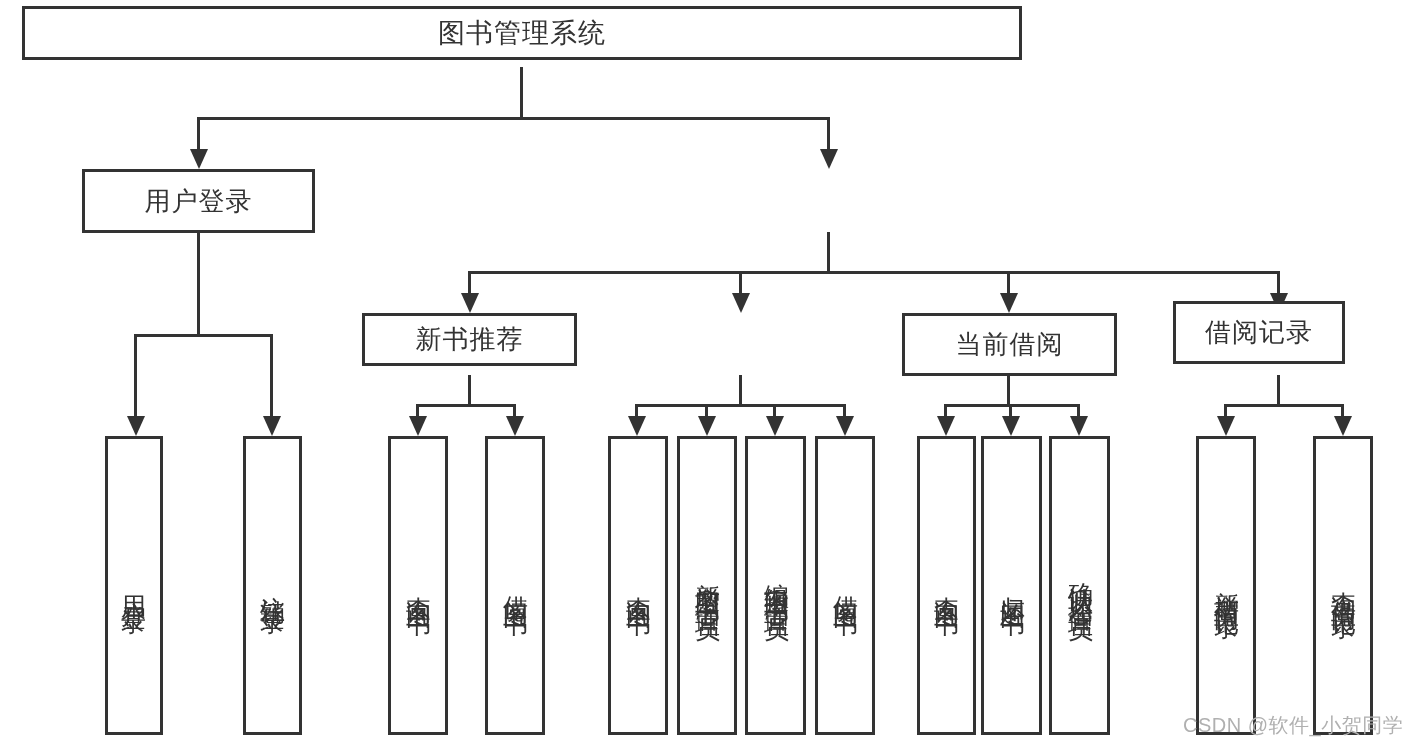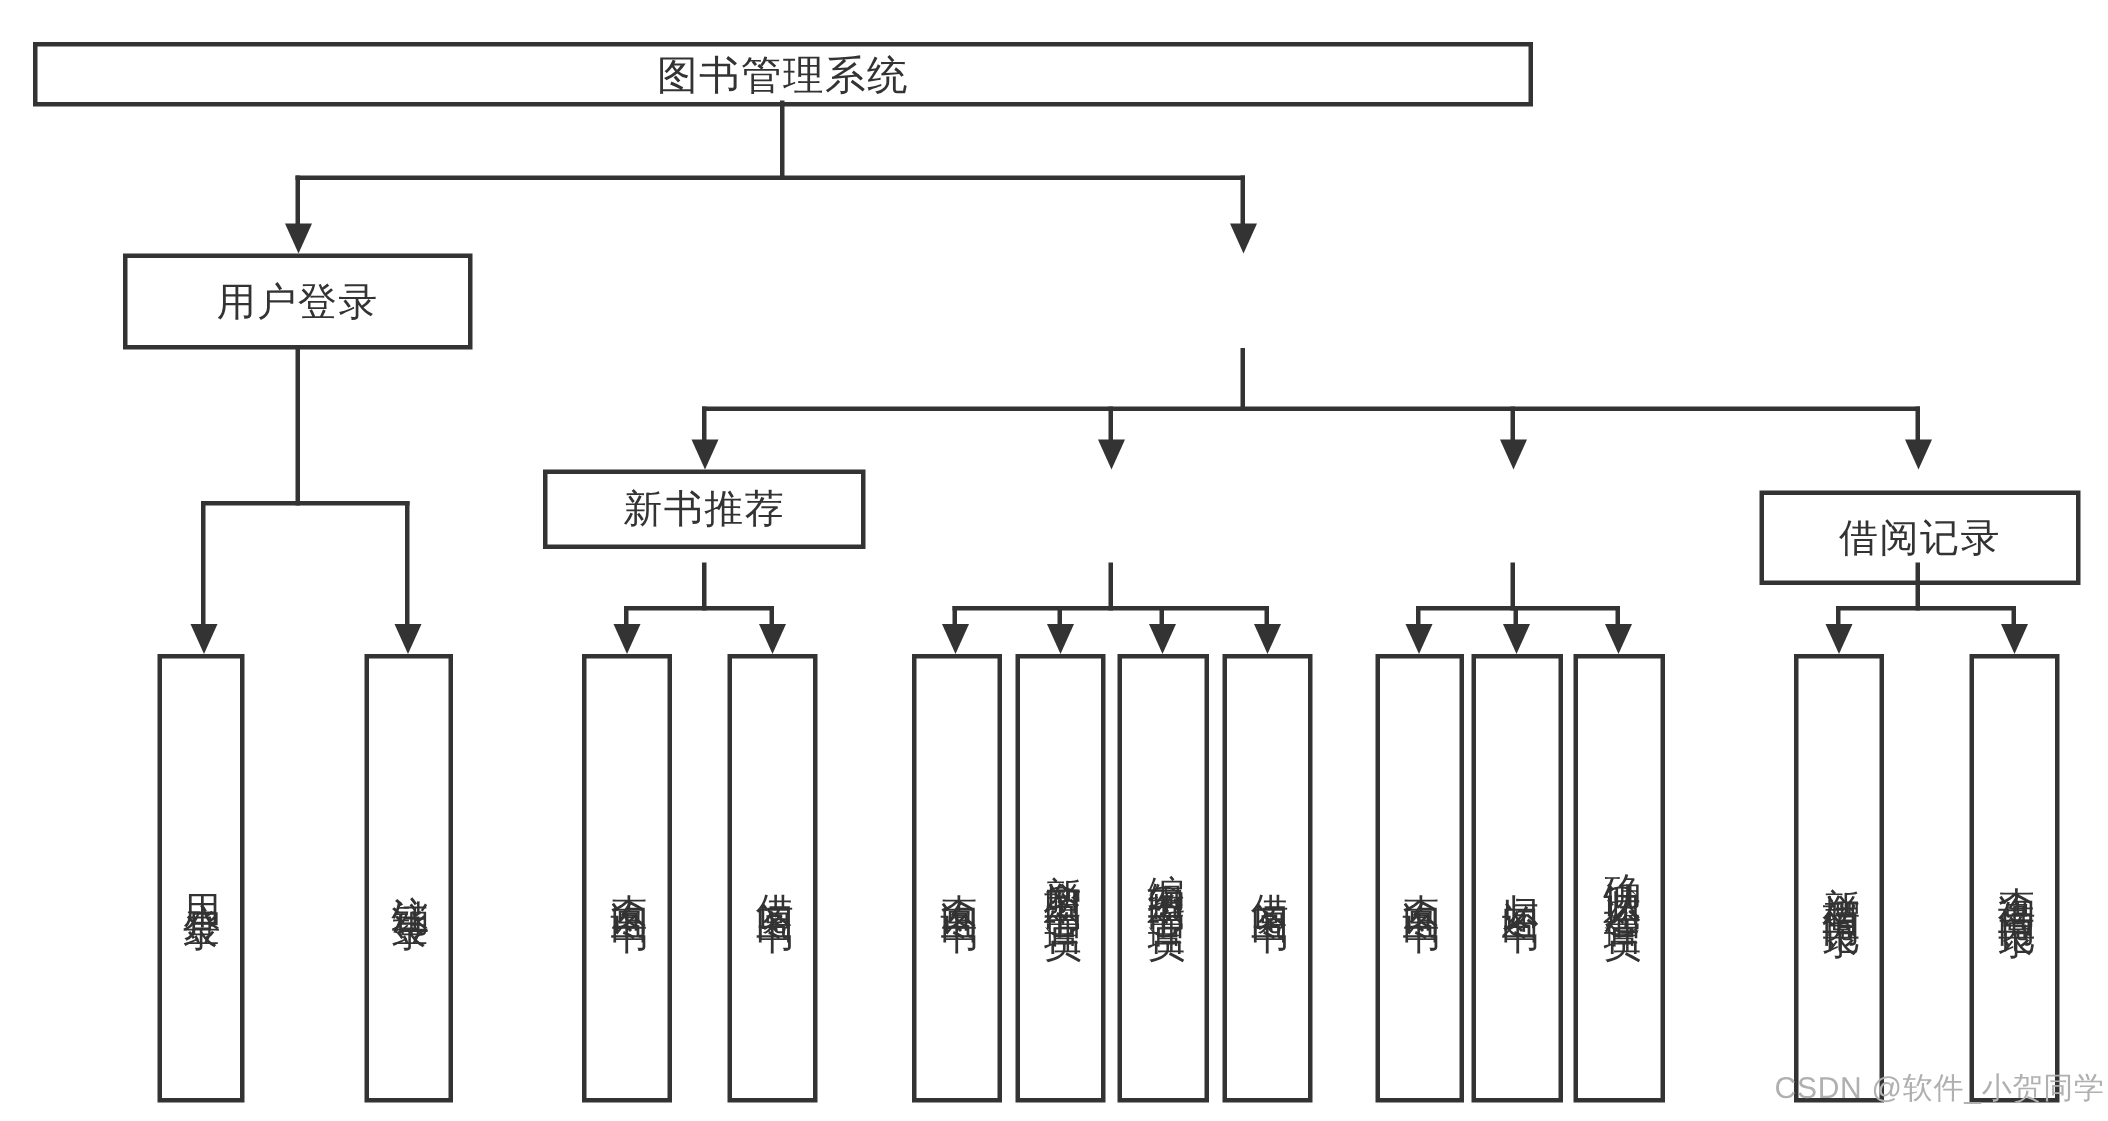--- a/index.html
+++ b/index.html
@@ -36,21 +36,21 @@
   .watermark{
     position:absolute;left:1183px;top:712px;z-index:5;
     font-size:20px;color:#b0b0b0;letter-spacing:0.5px;white-space:nowrap;
   }
 </style>
 </head>
 <body>
 
 <div id="canvas">
 
-  <div class="node root" style="left:22px;top:28px;width:1000px;height:43px;">图书管理系统</div>
+  <div class="node root" style="left:22px;top:6px;width:1000px;height:54px;">图书管理系统</div>
 
   <div class="vline" style="left:520px;top:67px;height:52px;"></div>
   <div class="hline" style="left:197px;top:117px;width:633px;"></div>
   <div class="vline" style="left:197px;top:117px;height:33px;"></div>
   <div class="arrow" style="left:190px;top:149px;"></div>
   <div class="vline" style="left:827px;top:117px;height:33px;"></div>
   <div class="arrow" style="left:820px;top:149px;"></div>
 
   <div class="node" style="left:82px;top:169px;width:233px;height:64px;">用户登录</div>
 
@@ -66,21 +66,22 @@
   <div class="vline" style="left:468px;top:271px;height:24px;"></div>
   <div class="arrow" style="left:461px;top:293px;"></div>
   <div class="vline" style="left:739px;top:271px;height:24px;"></div>
   <div class="arrow" style="left:732px;top:293px;"></div>
   <div class="vline" style="left:1007px;top:271px;height:24px;"></div>
   <div class="arrow" style="left:1000px;top:293px;"></div>
   <div class="vline" style="left:1277px;top:271px;height:24px;"></div>
   <div class="arrow" style="left:1270px;top:293px;"></div>
 
   <div class="node" style="left:362px;top:313px;width:215px;height:53px;">新书推荐</div>
-  <div class="node" style="left:1173px;top:327px;width:214px;height:63px;">借阅记录</div>
+  <div class="node" style="left:902px;top:313px;width:215px;height:63px;">当前借阅</div>
+  <div class="node" style="left:1173px;top:301px;width:172px;height:63px;">借阅记录</div>
 
   <div class="vline" style="left:468px;top:375px;height:32px;"></div>
   <div class="hline" style="left:416px;top:404px;width:100px;"></div>
   <div class="vline" style="left:416px;top:404px;height:14px;"></div>
   <div class="arrow" style="left:409px;top:416px;"></div>
   <div class="vline" style="left:513px;top:404px;height:14px;"></div>
   <div class="arrow" style="left:506px;top:416px;"></div>
 
   <div class="vline" style="left:739px;top:375px;height:32px;"></div>
   <div class="hline" style="left:635px;top:404px;width:210px;"></div>

